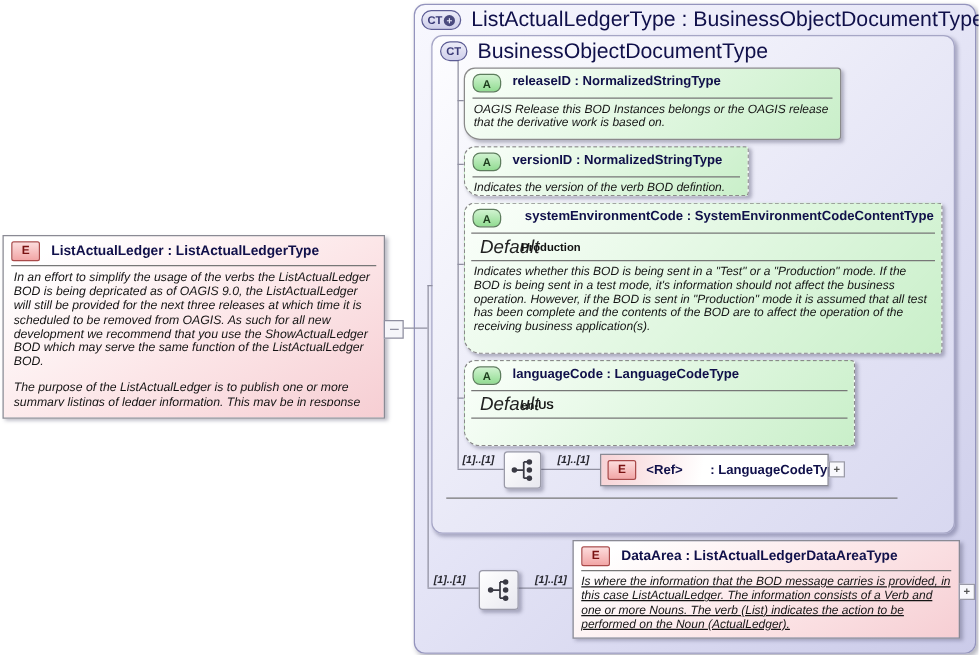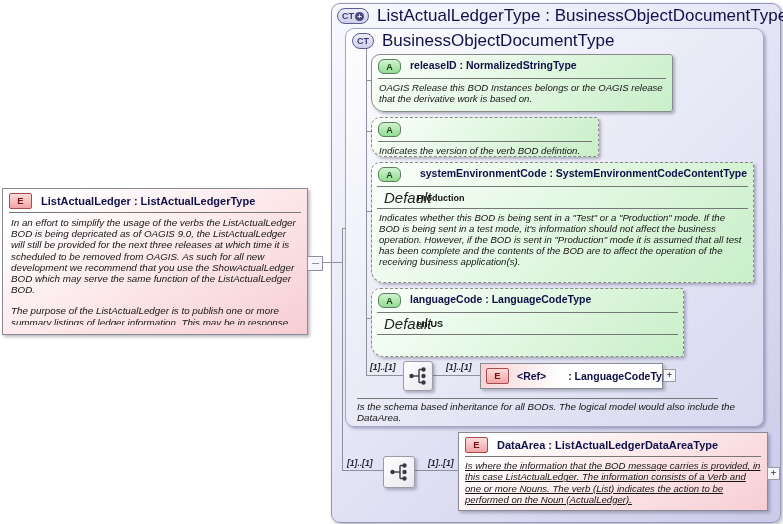--- a/index.html
+++ b/index.html
@@ -136,20 +136,21 @@
       <span class="a-badge">A</span>
       <span class="txt">releaseID : NormalizedStringType</span>
     </div>
     <div class="sep"></div>
     <div class="doc">OAGIS Release this BOD Instances belongs or the OAGIS release that the derivative work is based on.</div>
   </div>
 
   <div class="attr-box attr-dash" style="left:371px;top:117px;width:226px;height:38px;">
     <div class="attr-head">
       <span class="a-badge">A</span>
+      <span class="txt">versionID : NormalizedStringType</span>
     </div>
     <div class="sep"></div>
     <div class="doc">Indicates the version of the verb BOD defintion.</div>
   </div>
 
   <div class="attr-box attr-dash" style="left:371px;top:162px;width:381px;height:119px;">
     <div class="attr-head">
       <span class="a-badge">A</span>
       <span class="txt center">systemEnvironmentCode : SystemEnvironmentCodeContentType</span>
     </div>
@@ -192,21 +193,20 @@
       <span class="e-badge">E</span>
       <span class="txt" style="font-size:10.5px;">&lt;Ref&gt;</span>
       <span class="txt gap14" style="font-size:10.5px;">: LanguageCodeType</span>
     </div>
   </div>
   <div class="plusbox" style="left:663px;top:369px;">
     <span>+</span>
   </div>
 
   <div class="hl" style="left:357px;top:398px;width:361px;background:#777;"></div>
-  <div class="free-doc" style="left:357px;top:401px;width:398px;">Is the schema based inheritance for all BODs. The logical model would also include the DataArea.</div>
 
   <div class="hl" style="left:342px;top:228px;width:4px;"></div>
   <div class="vl" style="left:342px;top:228px;height:242px;"></div>
   <div class="hl" style="left:342px;top:470px;width:41px;"></div>
   <div class="hl" style="left:413px;top:470px;width:45px;"></div>
 
   <span class="card" style="left:347px;top:458px;">[1]..[1]</span>
   <div class="seq-box" style="left:383px;top:456px;width:30px;height:30px;">
     <svg width="24" height="24" viewBox="0 0 24 24">
       <circle cx="5.5" cy="12" r="2.2" fill="#3a3a44"></circle>

